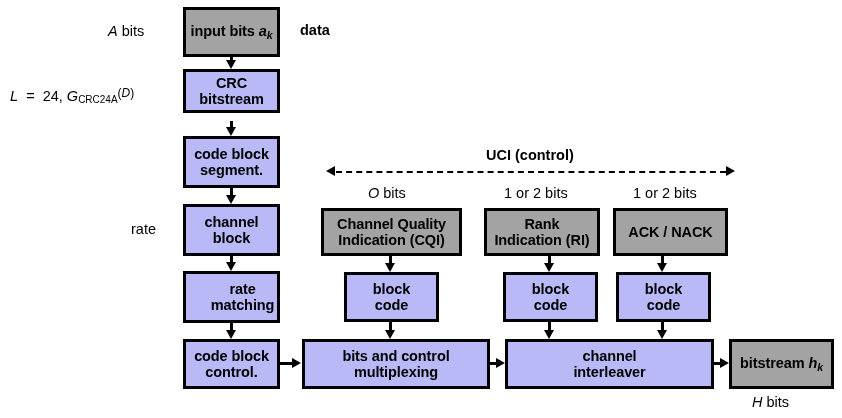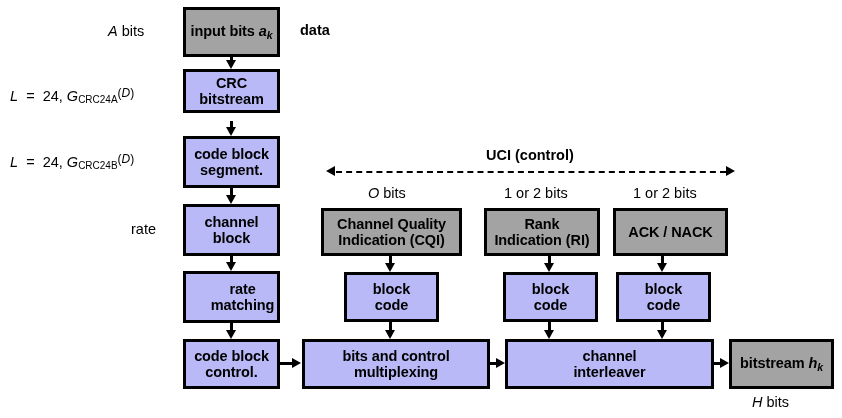--- a/index.html
+++ b/index.html
@@ -111,21 +111,20 @@
 </style>
 </head>
 <body>
 
 <div id="canvas">
 
   <div class="label" style="left:108px; top:23px;"><span class="it">A</span> bits</div>
 
   <div class="label" style="left:10px; top:86px;"><span class="it">L</span> &nbsp;= &nbsp;24, <span class="it">G</span><span class="subsm">CRC24A</span><span class="supd">(<span class="it">D</span>)</span></div>
 
-  <div class="label" style="left:10px; top:152px;"><span class="it">L</span> &nbsp;= &nbsp;24, <span class="it">G</span><span class="subsm">CRC24B</span><span class="supd">(<span class="it">D</span>)</span></div>
 
   <div class="label" style="left:131px; top:221px;">rate</div>
 
   <div class="label bold" style="left:300px; top:22px;">data</div>
 
   <div class="box data" style="left:183px; top:7px; width:97px; height:50px;">
     <span>input bits <span class="it">a</span><span class="sub">k</span></span>
   </div>
 
   <div class="box proc" style="left:183px; top:69px; width:97px; height:44px;">

